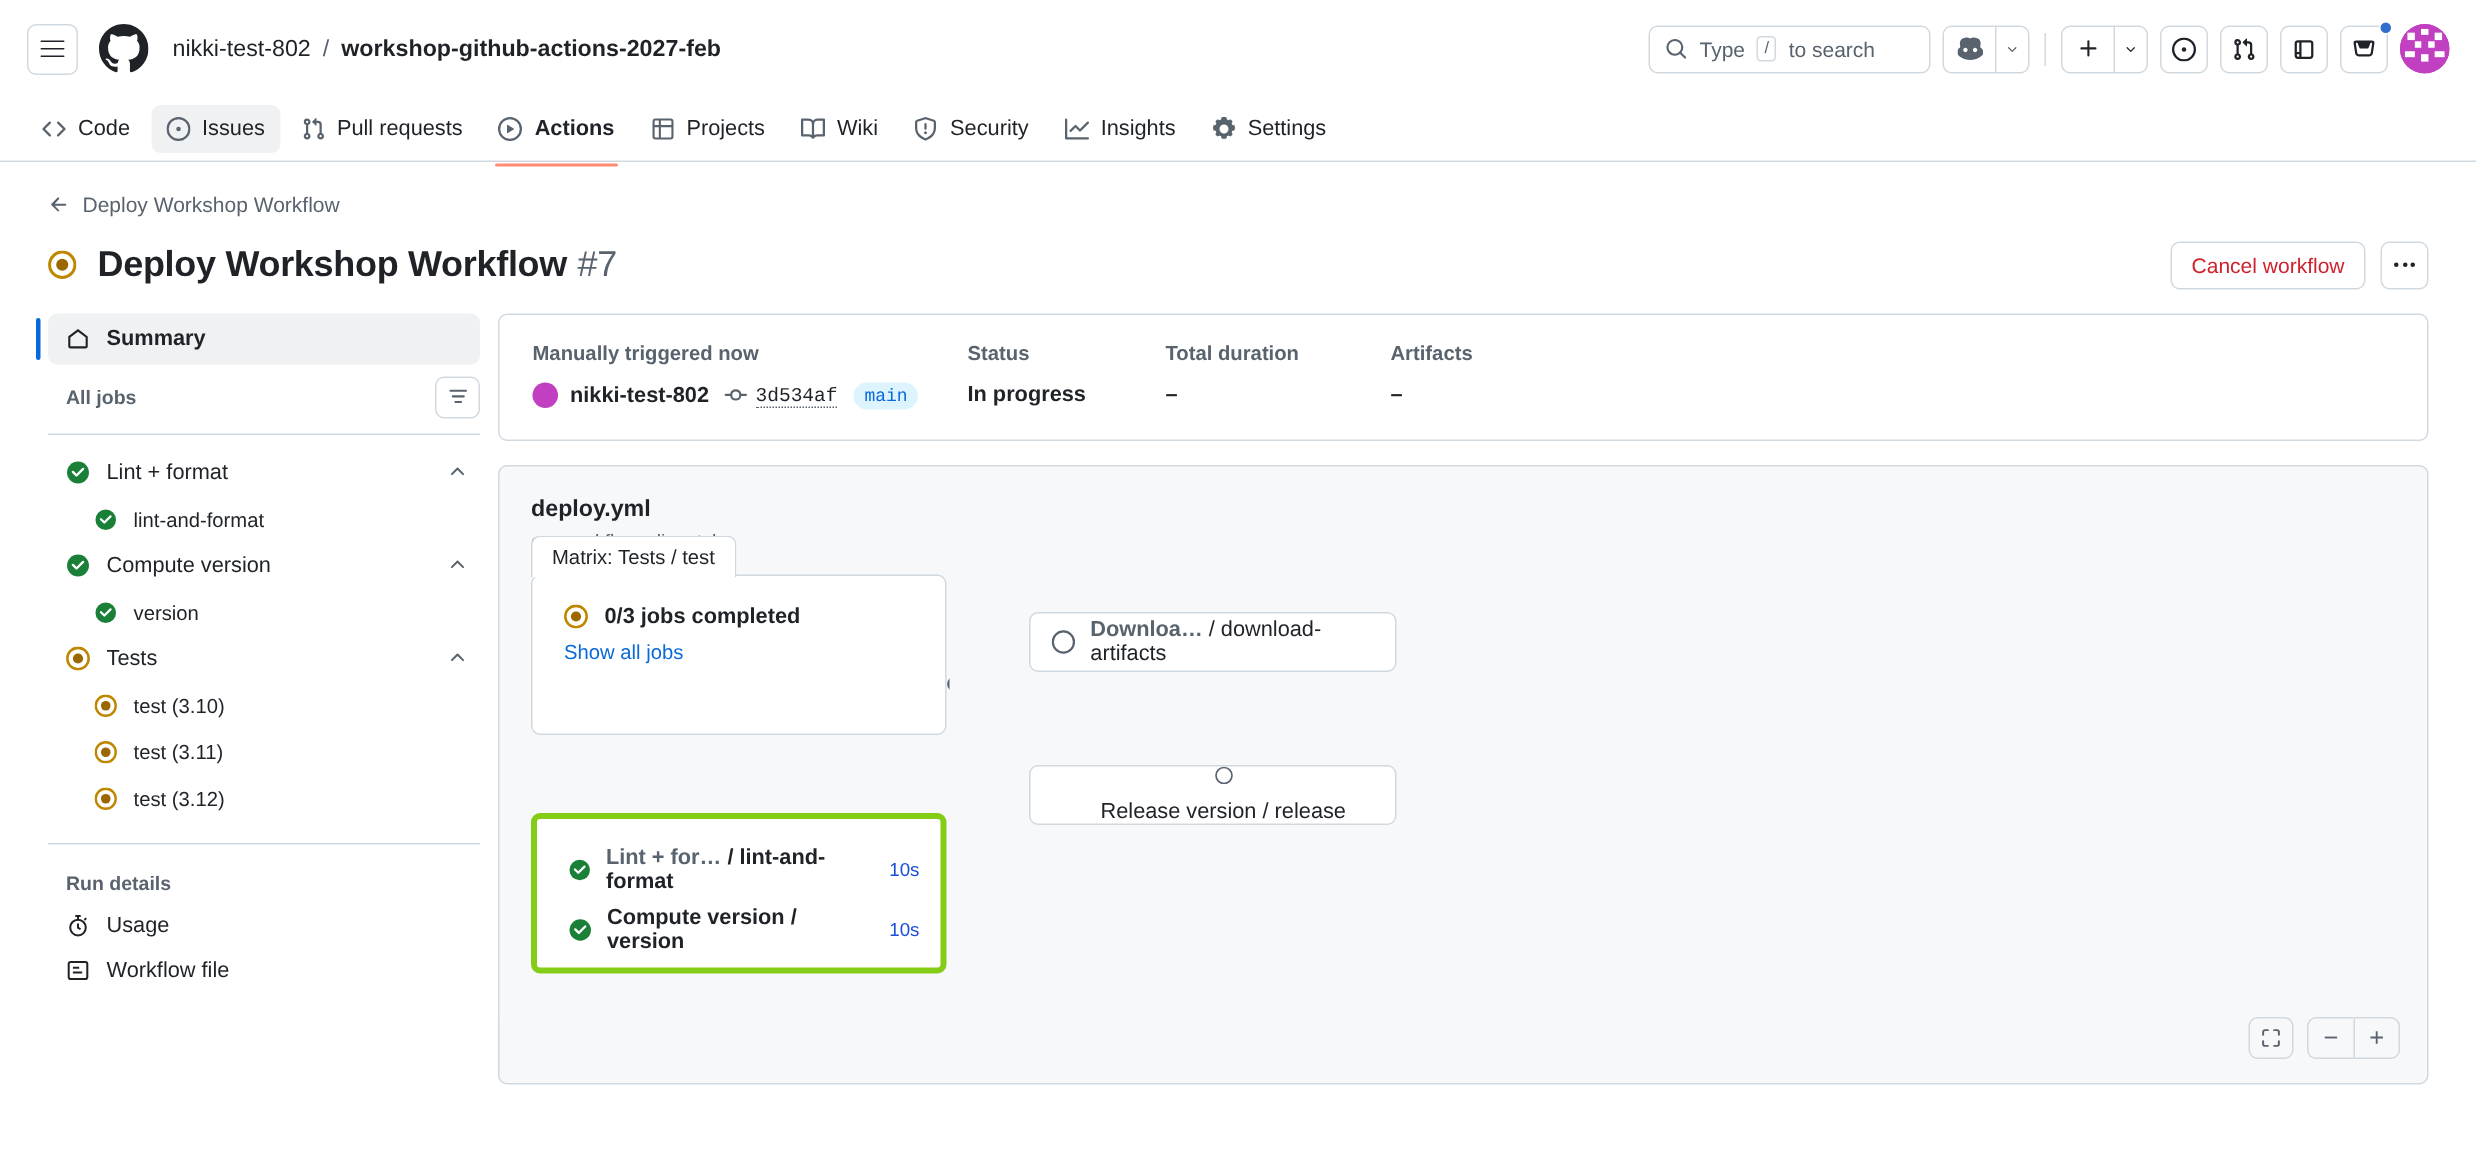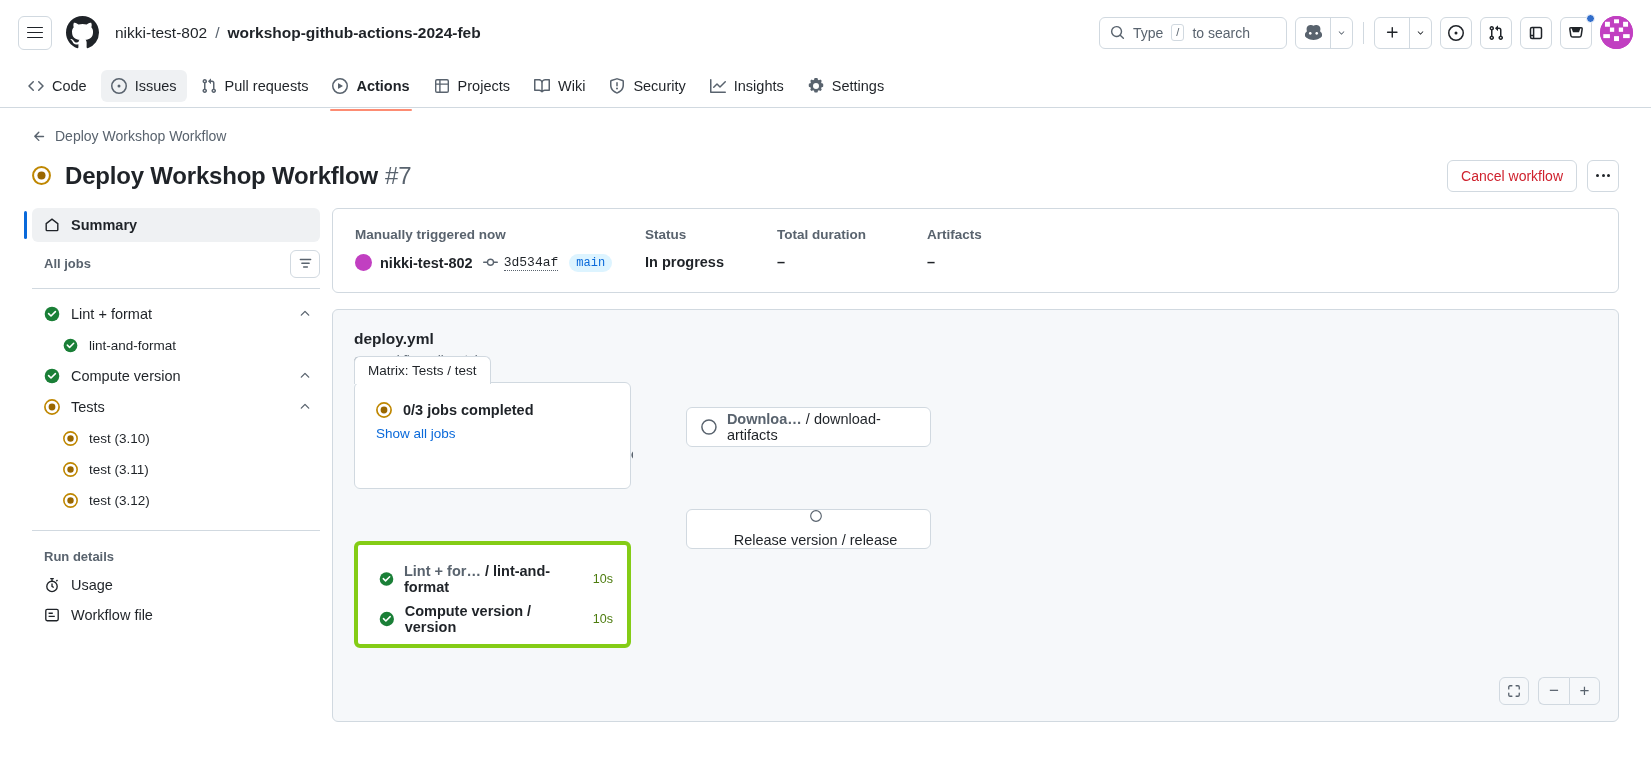--- a/index.html
+++ b/index.html
@@ -213,21 +213,21 @@
     position: absolute; left: 21px; top: 231px;
     width: 277px; height: 107px;
     background: #ffffff; border: 4px solid #84cc16; border-radius: 6px;
     padding: 18px 0 0 0;
   }
   .done-row {
     display: flex; align-items: center; gap: 10px;
     padding: 0 14px 0 21px; height: 32px; font-size: 14.5px; font-weight: 600;
     cursor: pointer;
   }
-  .done-row .dur { margin-left: auto; font-size: 12.5px; color: #4d7c0f; font-weight: 400; }
+  .done-row .dur { margin-left: auto; font-size: 12.5px; color: #1d4ed8; font-weight: 400; }
   .trunc { color: #59636e; font-weight: 600; }
 
   .pend-node {
     position: absolute; width: 245px; height: 40px;
     background: #ffffff; border: 1px solid #d1d9e0; border-radius: 6px;
     display: flex; align-items: center; gap: 10px; padding-left: 14px;
     font-size: 14.5px; cursor: pointer;
   }
   .pend-node.n1 { left: 353px; top: 97px; }
   .pend-node.n2 { left: 353px; top: 199px; flex-direction: column; }
@@ -265,21 +265,21 @@
 
     <div class="gh-logo">
       <svg width="33" height="33" viewBox="0 0 16 16" fill="#1f2328">
           <path d="M8 0C3.58 0 0 3.58 0 8c0 3.54 2.29 6.53 5.47 7.59.4.07.55-.17.55-.38 0-.19-.01-.82-.01-1.49-2.01.37-2.53-.49-2.69-.94-.09-.23-.48-.94-.82-1.13-.28-.15-.68-.52-.01-.53.63-.01 1.08.58 1.23.82.72 1.21 1.87.87 2.33.66.07-.52.28-.87.51-1.07-1.78-.2-3.64-.89-3.64-3.95 0-.87.31-1.59.82-2.15-.08-.2-.36-1.02.08-2.12 0 0 .67-.21 2.2.82.64-.18 1.32-.27 2-.27s1.36.09 2 .27c1.53-1.04 2.2-.82 2.2-.82.44 1.1.16 1.92.08 2.12.51.56.82 1.27.82 2.15 0 3.07-1.87 3.75-3.65 3.95.29.25.54.73.54 1.48 0 1.07-.01 1.93-.01 2.2 0 .21.15.46.55.38A8.012 8.012 0 0 0 16 8c0-4.42-3.58-8-8-8Z"></path>
         </svg>
     </div>
 
     <div class="crumbs">
       <span class="crumb-owner">nikki-test-802</span>
       <span class="crumb-sep">/</span>
-      <span class="crumb-repo">workshop-github-actions-2024-feb</span>
+      <span class="crumb-repo">workshop-github-actions-2027-feb</span>
     </div>
 
     <div class="topbar-right">
       <div class="search-box">
         <svg width="15" height="15" viewBox="0 0 16 16" fill="#59636e">
             <path d="M10.68 11.74a6 6 0 0 1-7.922-8.982 6 6 0 0 1 8.982 7.922l3.04 3.04a.749.749 0 0 1-1.06 1.06ZM11.5 7a4.5 4.5 0 1 0-9 0 4.5 4.5 0 0 0 9 0Z"></path>
           </svg>
         <span>Type</span>
         <span class="slash-key">/</span>
         <span>to search</span>
@@ -502,20 +502,27 @@
             <circle cx="8" cy="8" r="7.3" fill="#1a7f37"></circle>
             <path d="M11.4 5.6 7 10l-2.4-2.4" fill="none" stroke="#fff" stroke-width="1.6" stroke-linecap="round" stroke-linejoin="round"></path>
           </svg>
         <span>Compute version</span>
         <span class="chev">
           <svg width="14" height="14" viewBox="0 0 16 16" fill="#59636e">
               <path d="M3.22 9.78a.75.75 0 0 1 0-1.06l4.25-4.25a.75.75 0 0 1 1.06 0l4.25 4.25a.75.75 0 1 1-1.06 1.06L8 6.06 4.28 9.78a.75.75 0 0 1-1.06 0Z"></path>
             </svg>
         </span>
       </div>
+      <div class="job-row child">
+        <svg width="15" height="15" viewBox="0 0 16 16">
+            <circle cx="8" cy="8" r="7.3" fill="#1a7f37"></circle>
+            <path d="M11.4 5.6 7 10l-2.4-2.4" fill="none" stroke="#fff" stroke-width="1.6" stroke-linecap="round" stroke-linejoin="round"></path>
+          </svg>
+        <span>version</span>
+      </div>
 
       <div class="job-row">
         <svg width="16" height="16" viewBox="0 0 16 16">
             <circle cx="8" cy="8" r="7.1" fill="none" stroke="#bf8700" stroke-width="1.7"></circle>
             <circle cx="8" cy="8" r="3.4" fill="#9a6700"></circle>
           </svg>
         <span>Tests</span>
         <span class="chev">
           <svg width="14" height="14" viewBox="0 0 16 16" fill="#59636e">
               <path d="M3.22 9.78a.75.75 0 0 1 0-1.06l4.25-4.25a.75.75 0 0 1 1.06 0l4.25 4.25a.75.75 0 1 1-1.06 1.06L8 6.06 4.28 9.78a.75.75 0 0 1-1.06 0Z"></path>

